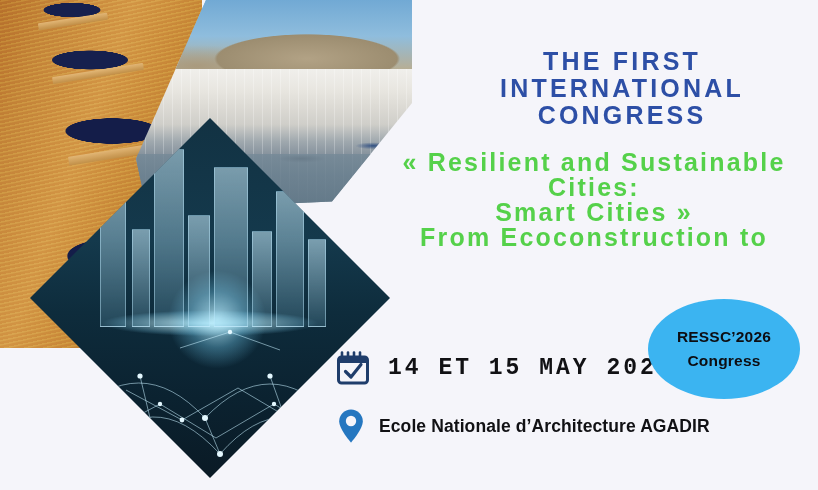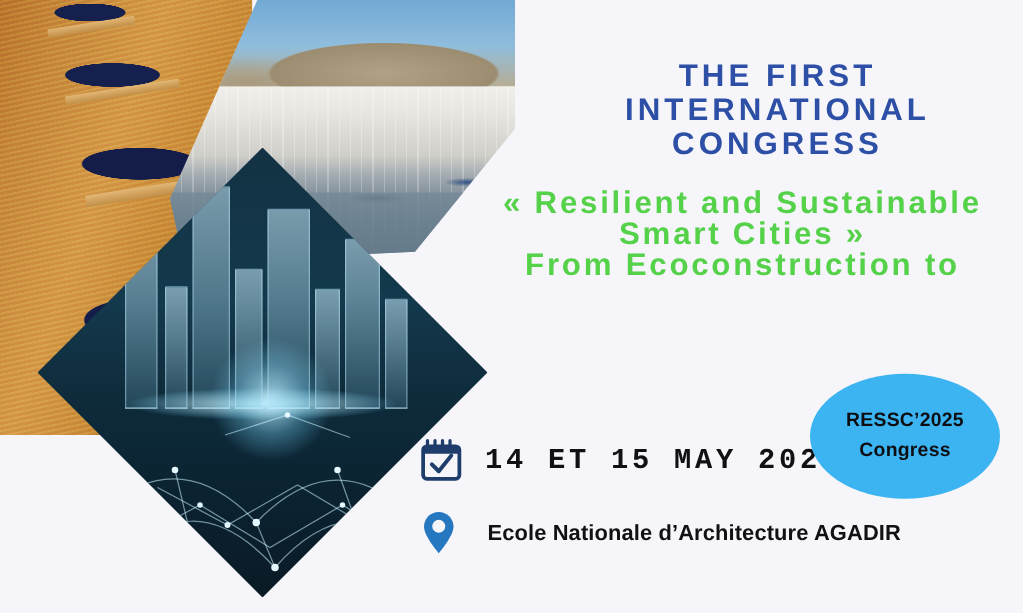--- a/index.html
+++ b/index.html
@@ -131,21 +131,21 @@
   .date-text {
     margin-left:18px;
     color:#111114;
     font-weight:bold;
     font-size:23px;
     letter-spacing:3px;
     font-family:"Liberation Mono", monospace;
     white-space:nowrap;
   }
   .venue-text {
-    margin-left:24px;
+    margin-left:13px;
     color:#111114;
     font-weight:bold;
     font-size:17.5px;
     letter-spacing:.1px;
     font-family:"Liberation Sans", sans-serif;
     white-space:nowrap;
   }
 
   .badge {
     position:absolute;
@@ -222,20 +222,21 @@
   </div>
 
   <div class="title">
     <span>THE FIRST</span><br>
     <span>INTERNATIONAL</span><br>
     <span>CONGRESS</span>
   </div>
 
   <div class="subtitle">
     <span class="ln">« Resilient and Sustainable</span>
+    <span class="ln">Cities:</span>
     <span class="ln">Smart Cities »</span>
     <span class="ln">From Ecoconstruction to</span>
   </div>
 
   <div class="info-row row-date">
     <span class="icon-box">
       <svg width="34" height="36" viewBox="0 0 34 36">
         <g stroke="#1f3d6b" fill="none" stroke-width="2.6" stroke-linecap="round">
           <path d="M6 2.5 L6 8"></path>
             <path d="M12 2.5 L12 8"></path>
@@ -254,17 +255,17 @@
     <span class="icon-box">
       <svg width="30" height="38" viewBox="0 0 30 38">
         <path d="M15 2.5 C8.4 2.5 3.2 7.7 3.2 14.2 C3.2 22.2 15 35.5 15 35.5 C15 35.5 26.8 22.2 26.8 14.2 C26.8 7.7 21.6 2.5 15 2.5 Z" fill="#2577c0"></path>
         <circle cx="15" cy="14" r="5.2" fill="#f5f5fa"></circle>
       </svg>
     </span>
     <span class="venue-text">Ecole Nationale d’Architecture AGADIR</span>
   </div>
 
   <div class="badge">
-    <span class="badge-line">RESSC’2025</span>
+    <span class="badge-line">RESSC’2026</span>
     <span class="badge-line">Congress</span>
   </div>
 
 </div>
 
 </body></html>

